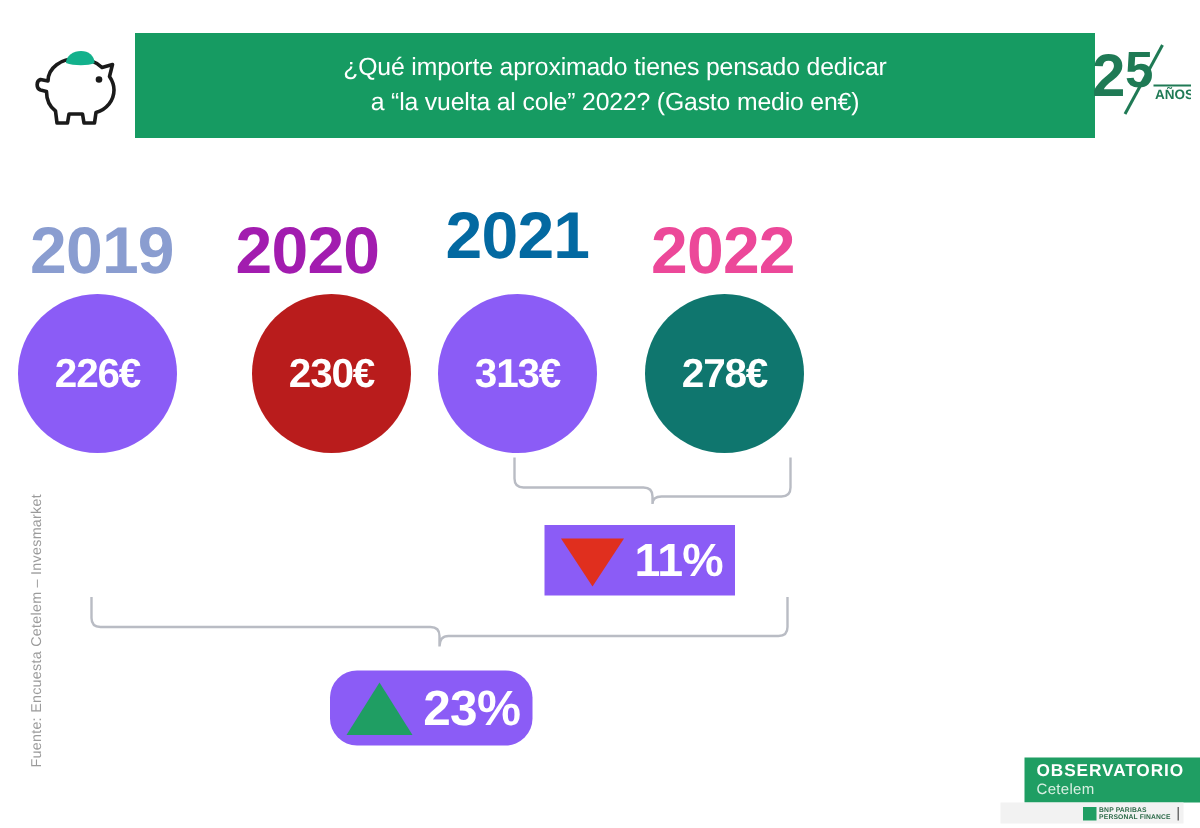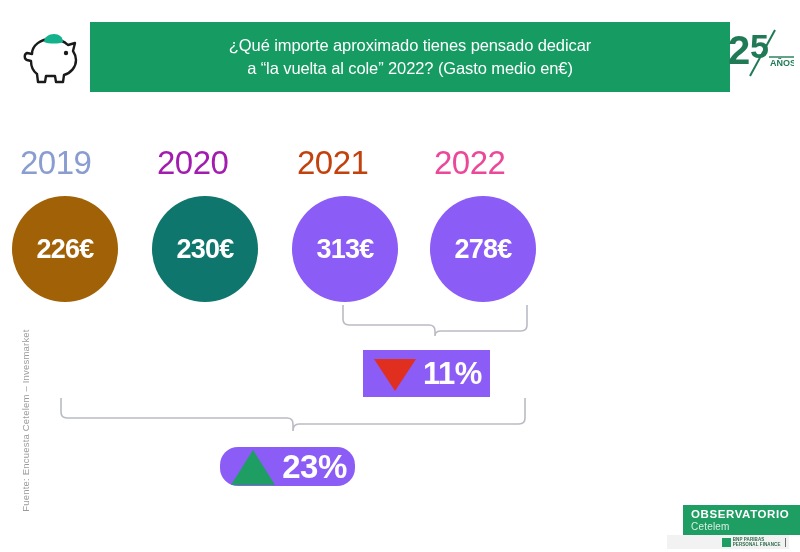--- a/index.html
+++ b/index.html
@@ -50,51 +50,51 @@
     position: absolute;
     left: 728px;
     top: 24px;
     width: 66px;
     height: 56px;
   }
 
   
   .year-label {
     position: absolute;
-    font-size: 33px;
-    font-weight: normal;
+    font-size: 44px;
+    font-weight: bold;
     letter-spacing: -0.5px;
     line-height: 1;
   }
   #year-2019 { left: 20px;  top: 146px; color: #8A9DD0; }
   #year-2020 { left: 157px; top: 146px; color: #a21caf; }
-  #year-2021 { left: 297px; top: 146px; color: #c2410c; }
+  #year-2021 { left: 297px; top: 136px; color: #0369a1; }
   #year-2022 { left: 434px; top: 146px; color: #ec4899; }
 
   
   .value-circle {
     position: absolute;
     width: 106px;
     height: 106px;
     border-radius: 50%;
     display: flex;
     align-items: center;
     justify-content: center;
     top: 196px;
   }
   .value-circle span {
     color: #ffffff;
     font-size: 27px;
     font-weight: bold;
     letter-spacing: -0.8px;
   }
-  #circle-2019 { left: 12px;  background: #a16207; }
-  #circle-2020 { left: 152px; background: #0f766e; }
+  #circle-2019 { left: 12px;  background: #8b5cf6; }
+  #circle-2020 { left: 168px; background: #b91c1c; }
   #circle-2021 { left: 292px; background: #8b5cf6; }
-  #circle-2022 { left: 430px; background: #8b5cf6; }
+  #circle-2022 { left: 430px; background: #0f766e; }
 
   
   .bracket {
     position: absolute;
     pointer-events: none;
   }
   #bracket-small { left: 340px; top: 305px; width: 190px; height: 32px; }
   #bracket-large { left: 58px;  top: 398px; width: 470px; height: 34px; }
 
   
@@ -109,21 +109,21 @@
   .delta-badge .pct {
     color: #ffffff;
     font-weight: bold;
     letter-spacing: -0.5px;
   }
   #badge-decrease {
     left: 363px; top: 350px; width: 127px; height: 47px;
   }
   #badge-decrease .pct { font-size: 31px; }
   #badge-increase {
-    left: 220px; top: 447px; width: 135px; height: 39px; border-radius: 18px;
+    left: 220px; top: 447px; width: 135px; height: 50px; border-radius: 18px;
   }
   #badge-increase .pct { font-size: 33px; }
 
   .tri { display: block; }
 
   
   #source-note {
     position: absolute;
     left: -80px;
     top: 415px;

